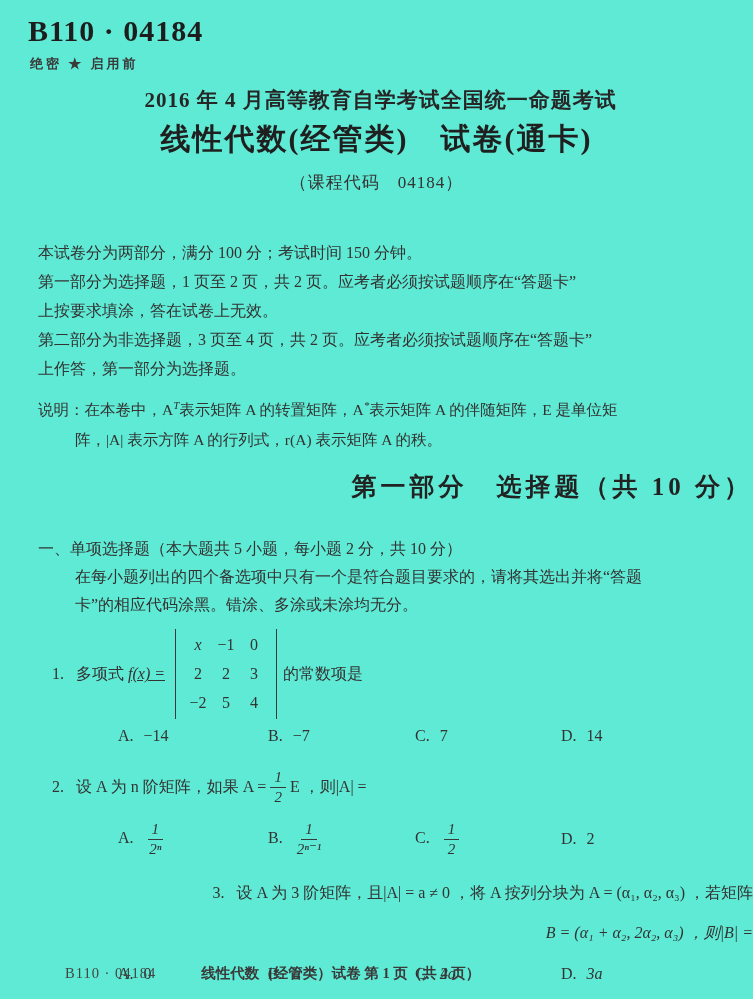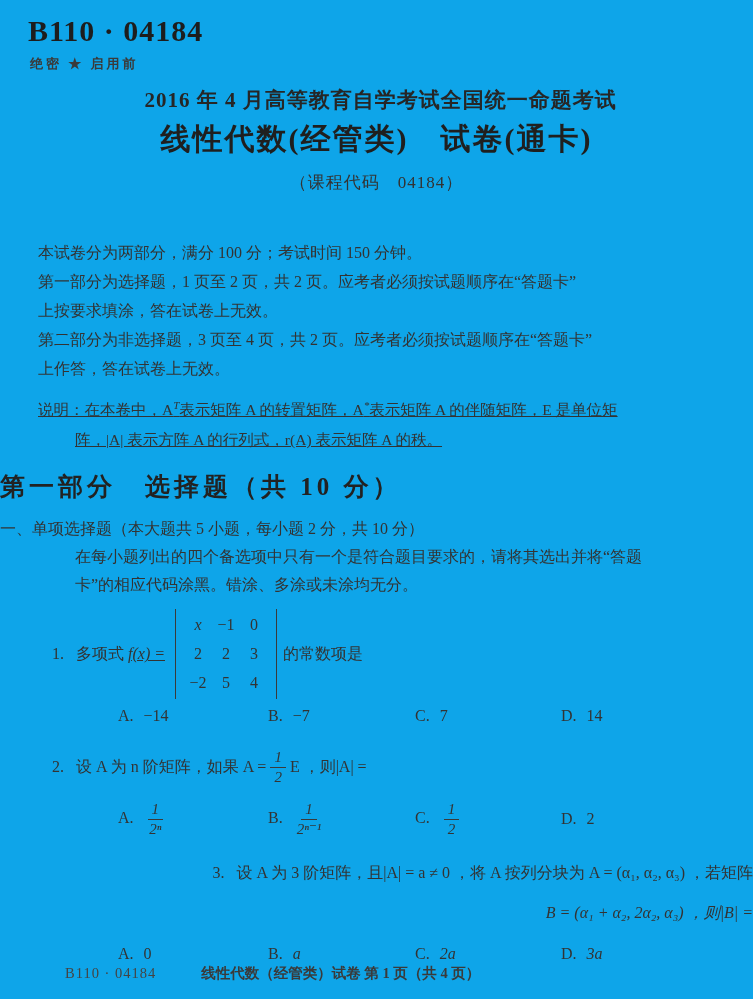--- a/index.html
+++ b/index.html
@@ -6,21 +6,21 @@
   body{
     width:753px;height:999px;
     background:#f2f2f0;
     font-family:"Liberation Serif","DejaVu Serif",serif;
     color:#2e2e2e;
     -webkit-font-smoothing:antialiased;
   }
   .page{
     position:relative;
     width:753px;height:999px;
-    background:#0ea5e9;
+    background:#5eead4;
     overflow:hidden;
     box-sizing:border-box;
   }
   .paper-code{
     padding:14px 0 0 28px;
     font-size:30px;font-weight:bold;
     letter-spacing:1px;color:#1d1d1d;
   }
   .secrecy{
     padding:7px 0 0 30px;
@@ -38,30 +38,30 @@
   .course-code{
     margin-top:11px;text-align:center;
     font-size:17px;letter-spacing:1px;color:#333;
   }
   .intro{
     margin:44px 28px 0 38px;
     font-size:16px;line-height:29px;color:#333;
   }
   .note{
     margin-top:7px;padding-left:38px;padding-right:30px;
-    font-size:15.5px;line-height:30px;color:#333;text-decoration:underline;
+    font-size:15.5px;line-height:30px;color:#333;
   }
   .note sup{font-size:11px;font-style:italic;}
   .note-cont{padding-left:37px;}
   .part-title{
-    margin-top:15px;text-align:left;
+    margin-top:15px;text-align:right;
     font-size:25px;font-weight:bold;letter-spacing:4px;color:#222;
   }
   .mcq-head{
-    margin-top:12px;
+    margin-top:32px;padding-left:38px;
     font-size:16px;line-height:28px;color:#333;
   }
   .inst-line{
     padding-left:75px;padding-right:60px;
     font-size:16px;line-height:28px;color:#333;
   }
   .q{font-size:16px;color:#333;}
   .q .qnum{margin-right:12px;}
   .q-row{display:flex;align-items:center;padding-left:52px;}
   .q1{margin-top:10px;}
@@ -118,21 +118,21 @@
   <div class="secrecy">绝密 ★ 启用前</div>
   <div class="exam-session">2016 年 4 月高等教育自学考试全国统一命题考试</div>
   <div class="paper-title">线性代数(经管类)　试卷(通卡)</div>
   <div class="course-code">（课程代码　04184）</div>
 
   <div class="intro">
     <div>本试卷分为两部分，满分 100 分；考试时间 150 分钟。</div>
     <div>第一部分为选择题，1 页至 2 页，共 2 页。应考者必须按试题顺序在“答题卡”</div>
     <div>上按要求填涂，答在试卷上无效。</div>
     <div>第二部分为非选择题，3 页至 4 页，共 2 页。应考者必须按试题顺序在“答题卡”</div>
-    <div>上作答，答在试卷上无效。</div>
+    <div>上作答，第一部分为选择题。</div>
   </div>
 
   <div class="note">
     <div><span>说明：在本卷中，A</span><sup>T</sup><span>表示矩阵 A 的转置矩阵，A</span><sup>*</sup><span>表示矩阵 A 的伴随矩阵，E 是单位矩</span></div>
     <div class="note-cont">阵，|A| 表示方阵 A 的行列式，r(A) 表示矩阵 A 的秩。</div>
   </div>
 
   <div class="part-title">第一部分　选择题（共 10 分）</div>
 
   <div class="mcq-head">一、单项选择题（本大题共 5 小题，每小题 2 分，共 10 分）</div>

